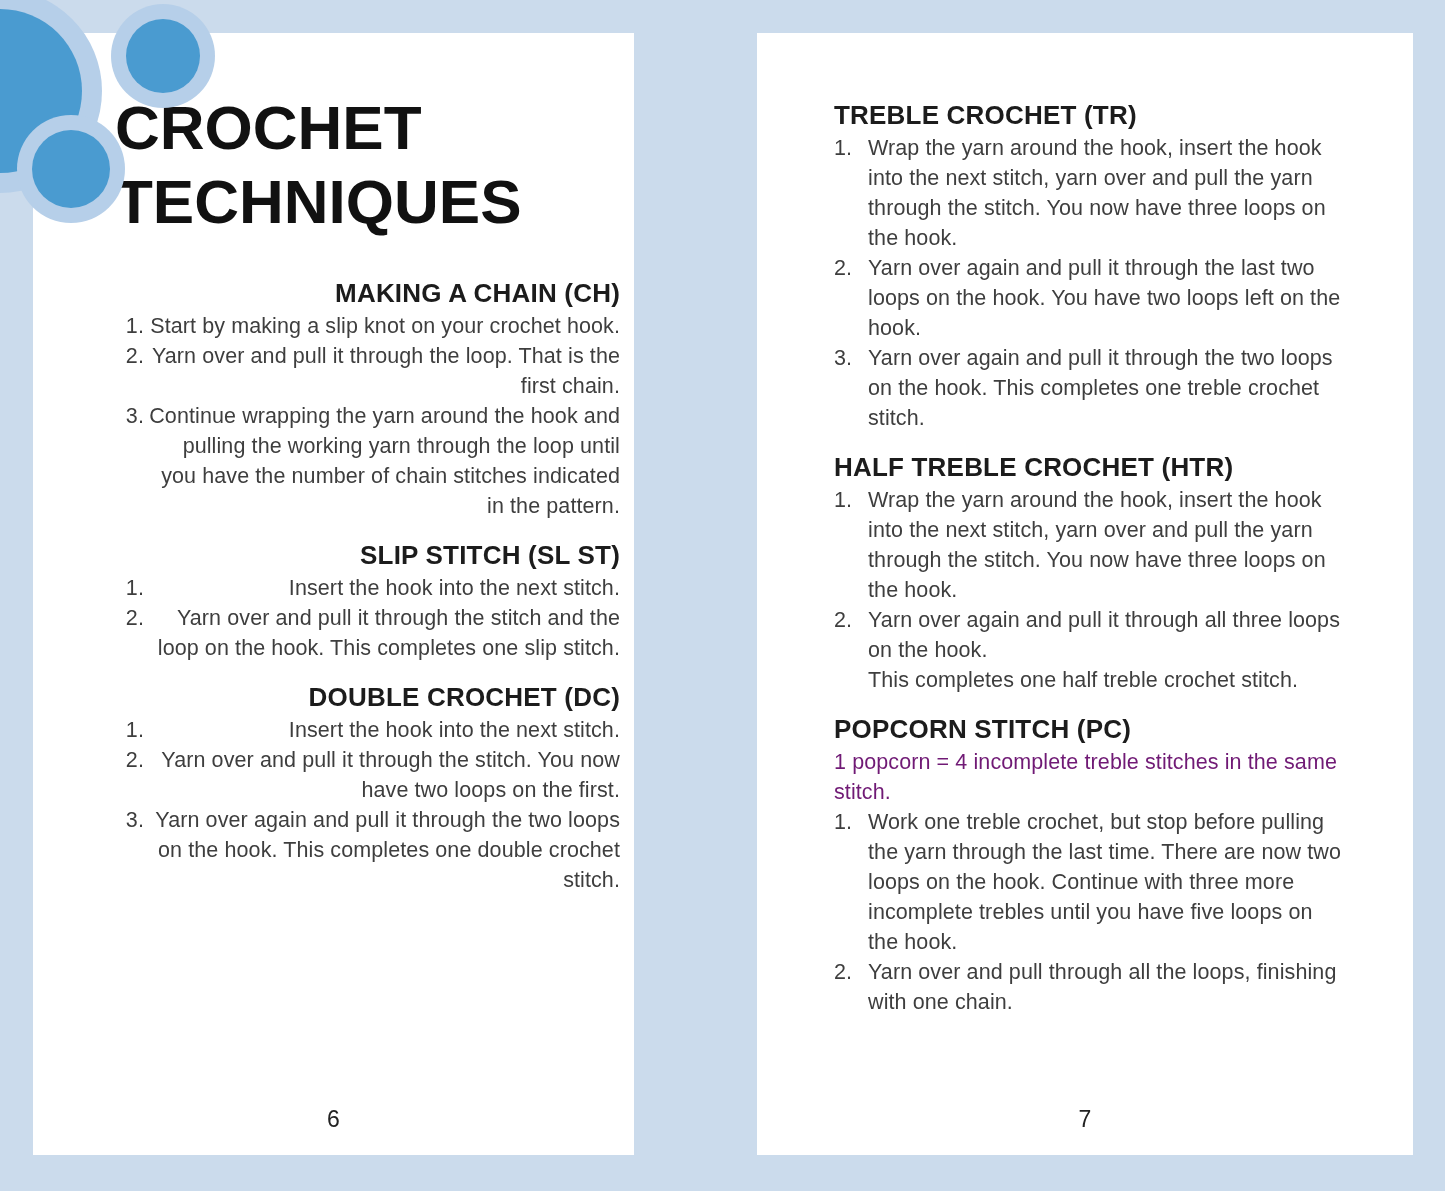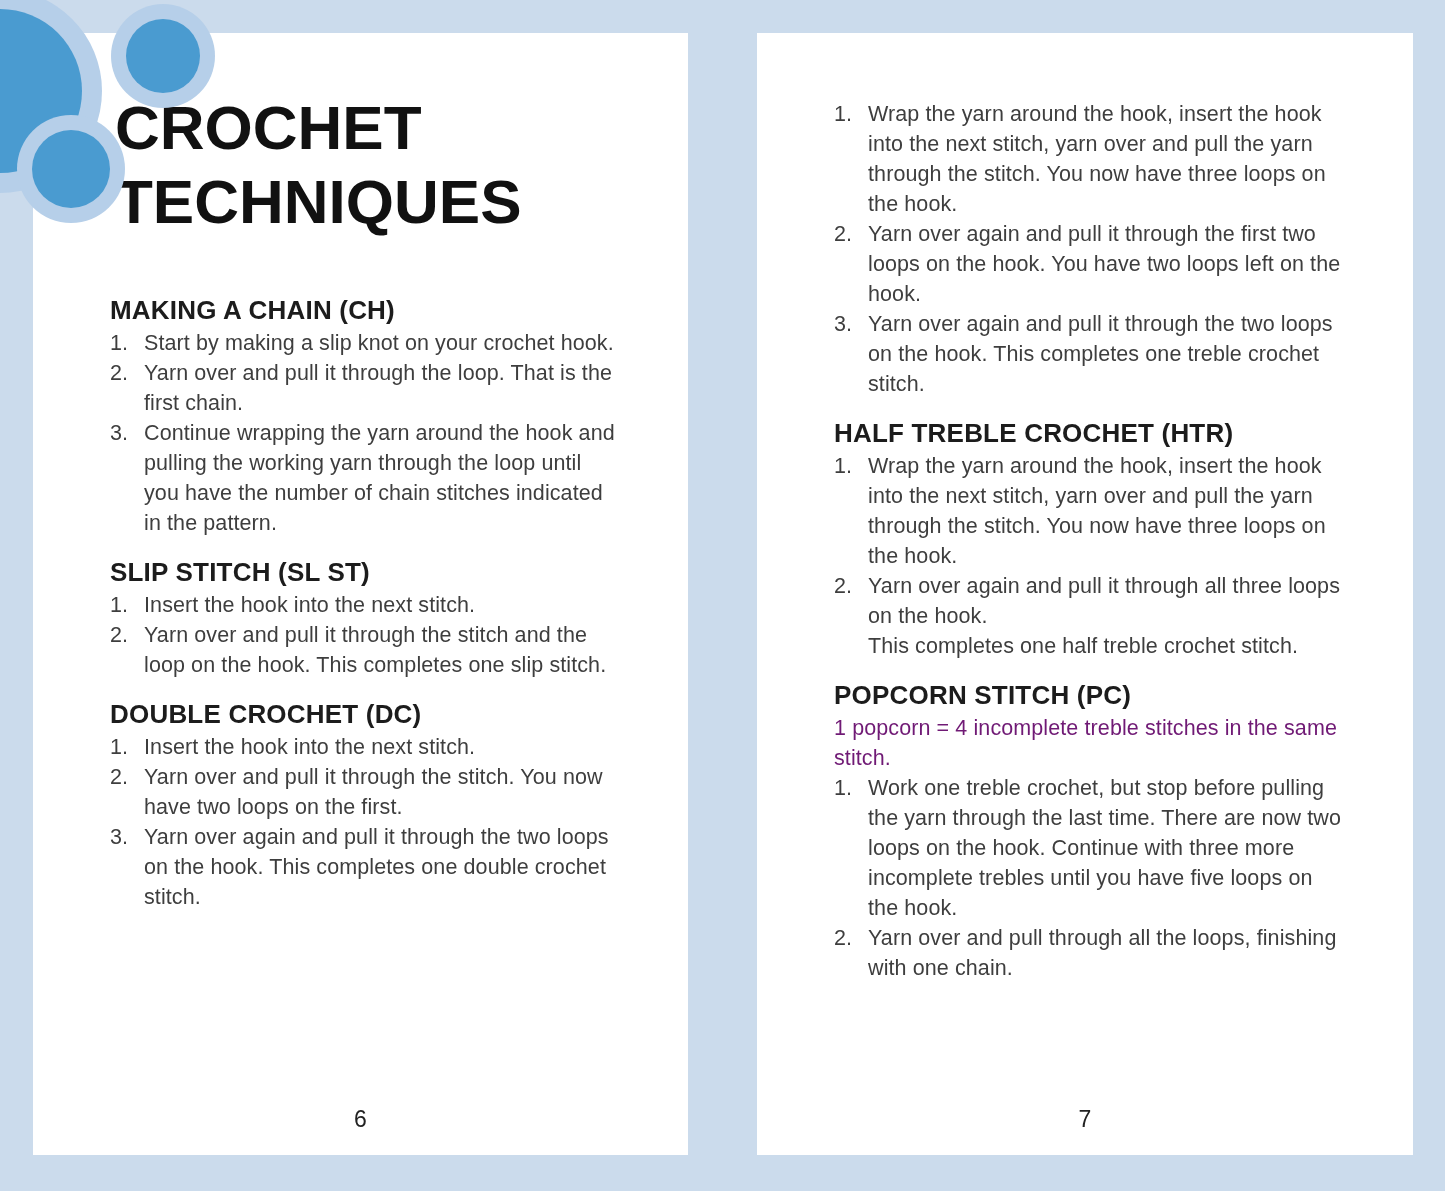--- a/index.html
+++ b/index.html
@@ -9,21 +9,21 @@
     overflow: hidden;
     background: #cbdbec;
     font-family: "Liberation Sans", sans-serif;
   }
   .page {
     position: absolute;
     top: 33px; height: 1122px;
     background: #ffffff;
     z-index: 1;
   }
-  .page-left  { left: 33px;  width: 655px; }
+  .page-left  { left: 33px;  width: 601px; }
   .page-right { left: 757px; width: 656px; }
 
   
   .decor { position: absolute; inset: 0; z-index: 3; pointer-events: none; }
   .circle { position: absolute; border-radius: 50%; }
   .halo { background: #b6cfe9; }
   .blue { background: #4a9bd0; }
   .c-big-halo { left: -102px; top: -11px; width: 204px; height: 204px; }
   .c-big-blue { left: -82px;  top: 9px;   width: 164px; height: 164px; }
   .c-top-halo { left: 111px;  top: 4px;   width: 104px; height: 104px; }
@@ -40,21 +40,21 @@
     font-weight: bold;
     letter-spacing: 0px;
     color: #111111;
   }
   .content {
     position: absolute;
     left: 77px;
     width: 510px;
     z-index: 2;
   }
-  .page-left  .content { top: 261px; }
+  .page-left  .content { top: 244px; text-align: right; }
   .page-right .content { top: 66px; }
 
   .sec { margin: 0 0 18px 0; }
   .sec-heading {
     margin: 0 0 2px 0;
     font-size: 26px;
     line-height: 32px;
     font-weight: bold;
     letter-spacing: 0.2px;
     color: #1c1c1c;
@@ -150,28 +150,29 @@
 
   </div>
 
   <div class="page-number">6</div>
 </div>
 
 <div class="page page-right">
   <div class="content">
 
     <div class="sec">
+      <h2 class="sec-heading">TREBLE CROCHET (TR)</h2>
       <ol class="steps">
         <li class="step">
           <span class="num">1.</span>
           <span class="txt">Wrap the yarn around the hook, insert the hook into the next stitch, yarn over and pull the yarn through the stitch. You now have three loops on the hook.</span>
         </li>
         <li class="step">
           <span class="num">2.</span>
-          <span class="txt">Yarn over again and pull it through the first two loops on the hook. You have two loops left on the hook.</span>
+          <span class="txt">Yarn over again and pull it through the last two loops on the hook. You have two loops left on the hook.</span>
         </li>
         <li class="step">
           <span class="num">3.</span>
           <span class="txt">Yarn over again and pull it through the two loops on the hook. This completes one treble crochet stitch.</span>
         </li>
       </ol>
     </div>
 
     <div class="sec">
       <h2 class="sec-heading">HALF TREBLE CROCHET (HTR)</h2>

